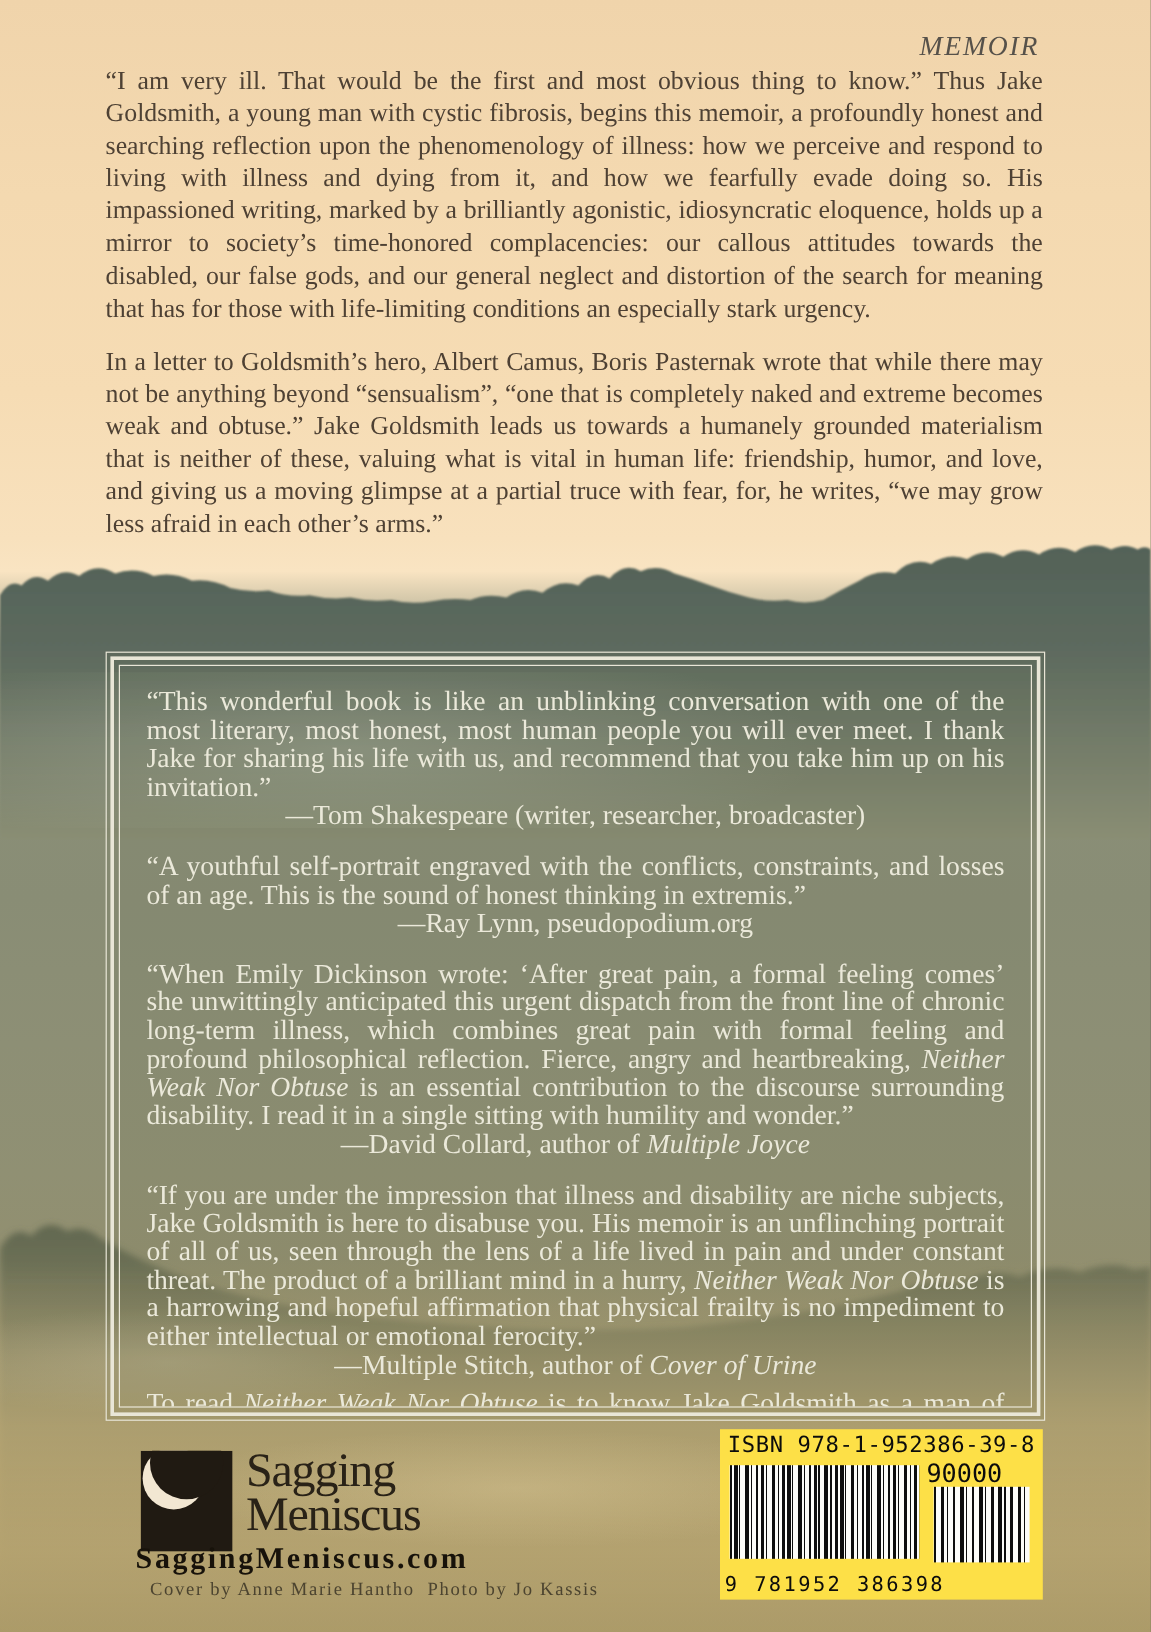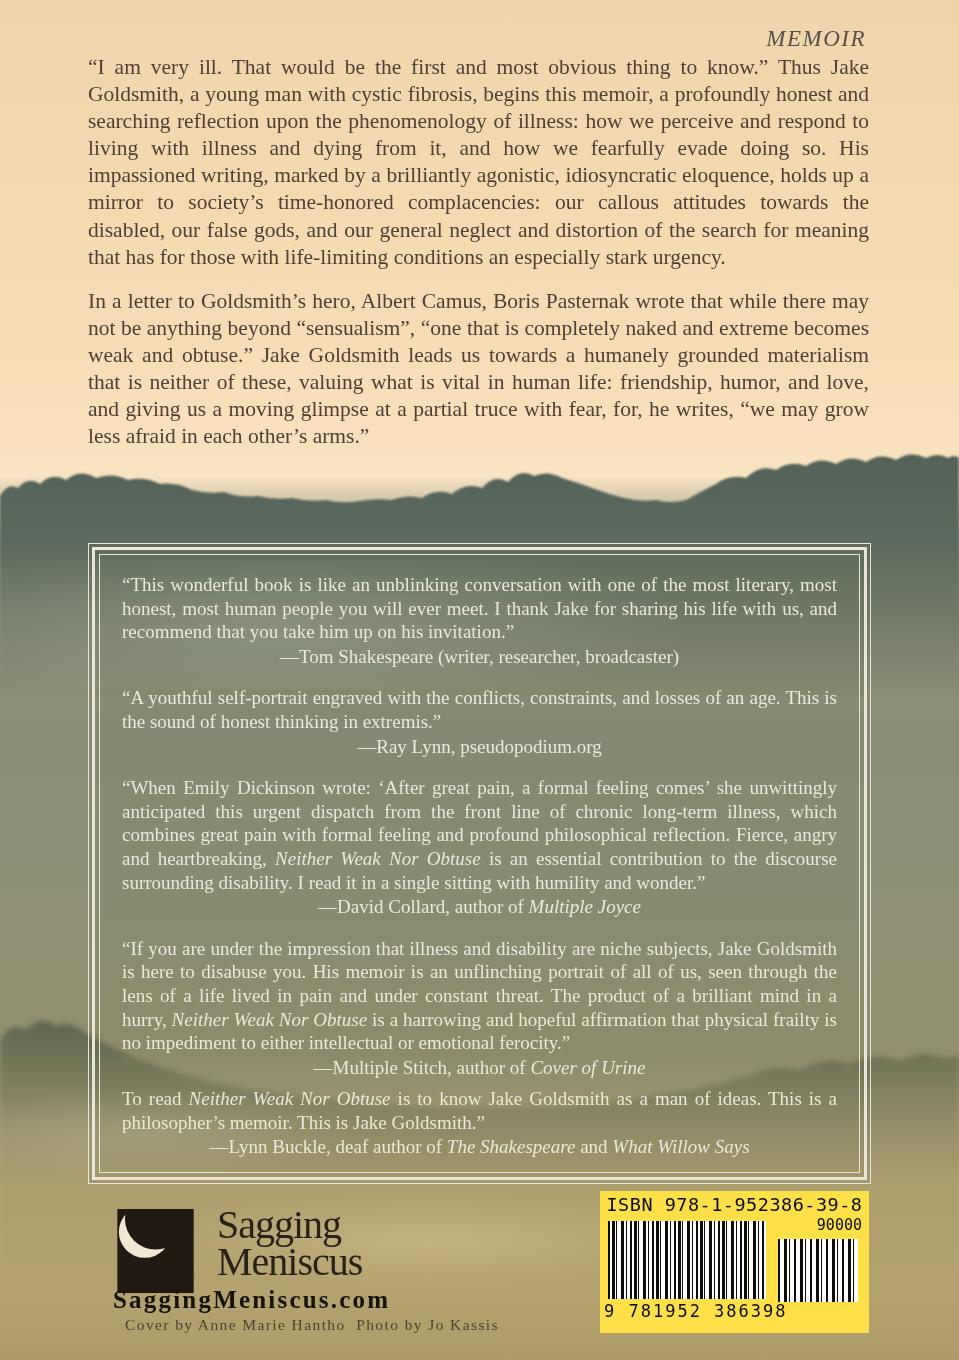--- a/index.html
+++ b/index.html
@@ -72,29 +72,29 @@
   }
   .pb-mid{position:absolute;inset:3px;border:3px solid #e9e6d7;}
   .pb-inner{position:absolute;inset:4px;border:1.5px solid #e9e6d7;}
   .pb-content{
     position:absolute;inset:0;
     padding:18px 22px 6px 22px;
     overflow:hidden;
     color:#ebe9da;
   }
   .blurb{margin:0 0 18px 0;}
-  .blurb p{margin:0;font-size:19px;line-height:23.6px;}
+  .blurb p{margin:0;font-size:23px;line-height:23.6px;}
   .blurb .quote{text-align:justify;}
   .blurb .attr{text-align:center;margin-top:1px;}
   .blurb.sp{margin-bottom:8px;}
   .it{font-style:italic;}
   
   .logo-row{
     position:absolute;left:117px;top:1209px;
-    display:flex;align-items:flex-start;gap:23px;
+    display:flex;align-items:flex-start;gap:11px;
   }
   .logo-mark{width:77px;height:84px;}
   .logo-text{
     font-size:40px;line-height:37px;letter-spacing:-1px;
     color:#292217;margin-top:-3px;
   }
   .website{
     position:absolute;left:113px;top:1286px;
     font-size:25px;letter-spacing:2.2px;font-weight:600;
     color:#17120a;
@@ -111,39 +111,39 @@
   }
   .isbn-line{
     position:absolute;left:0;top:3px;width:100%;
     text-align:center;
     font-family:"DejaVu Sans Mono",monospace;
     font-size:18.5px;letter-spacing:0.5px;color:#0c0c0c;
     white-space:nowrap;
   }
   .price-code{
     position:absolute;left:172px;top:25px;width:90px;
-    text-align:right;
+    text-align:left;
     font-family:"DejaVu Sans Mono",monospace;
-    font-size:15px;color:#0c0c0c;
+    font-size:21px;color:#0c0c0c;
   }
   .bars-main{
     position:absolute;left:8px;top:30px;width:158px;height:78px;
     background:repeating-linear-gradient(90deg,
       #0d0d0d 0 2px,#fcfcf9 2px 4px,#0d0d0d 4px 7px,#fcfcf9 7px 8px,
       #0d0d0d 8px 9px,#fcfcf9 9px 13px,#0d0d0d 13px 16px,#fcfcf9 16px 18px,
       #0d0d0d 18px 19px,#fcfcf9 19px 22px);
   }
   .bars-supp{
     position:absolute;left:178px;top:48px;width:80px;height:63px;
     background:repeating-linear-gradient(90deg,
       #0d0d0d 0 2px,#fcfcf9 2px 6px,#0d0d0d 6px 9px,#fcfcf9 9px 11px,
       #0d0d0d 11px 12px,#fcfcf9 12px 16px);
   }
   .ean-digits{
-    position:absolute;left:4px;top:110px;width:170px;
+    position:absolute;left:4px;top:120px;width:170px;
     font-family:"DejaVu Sans Mono",monospace;
     font-size:17px;letter-spacing:2px;color:#0c0c0c;
     white-space:nowrap;
   }
 </style>
 </head>
 <body>
 
 <div class="cover">
 

